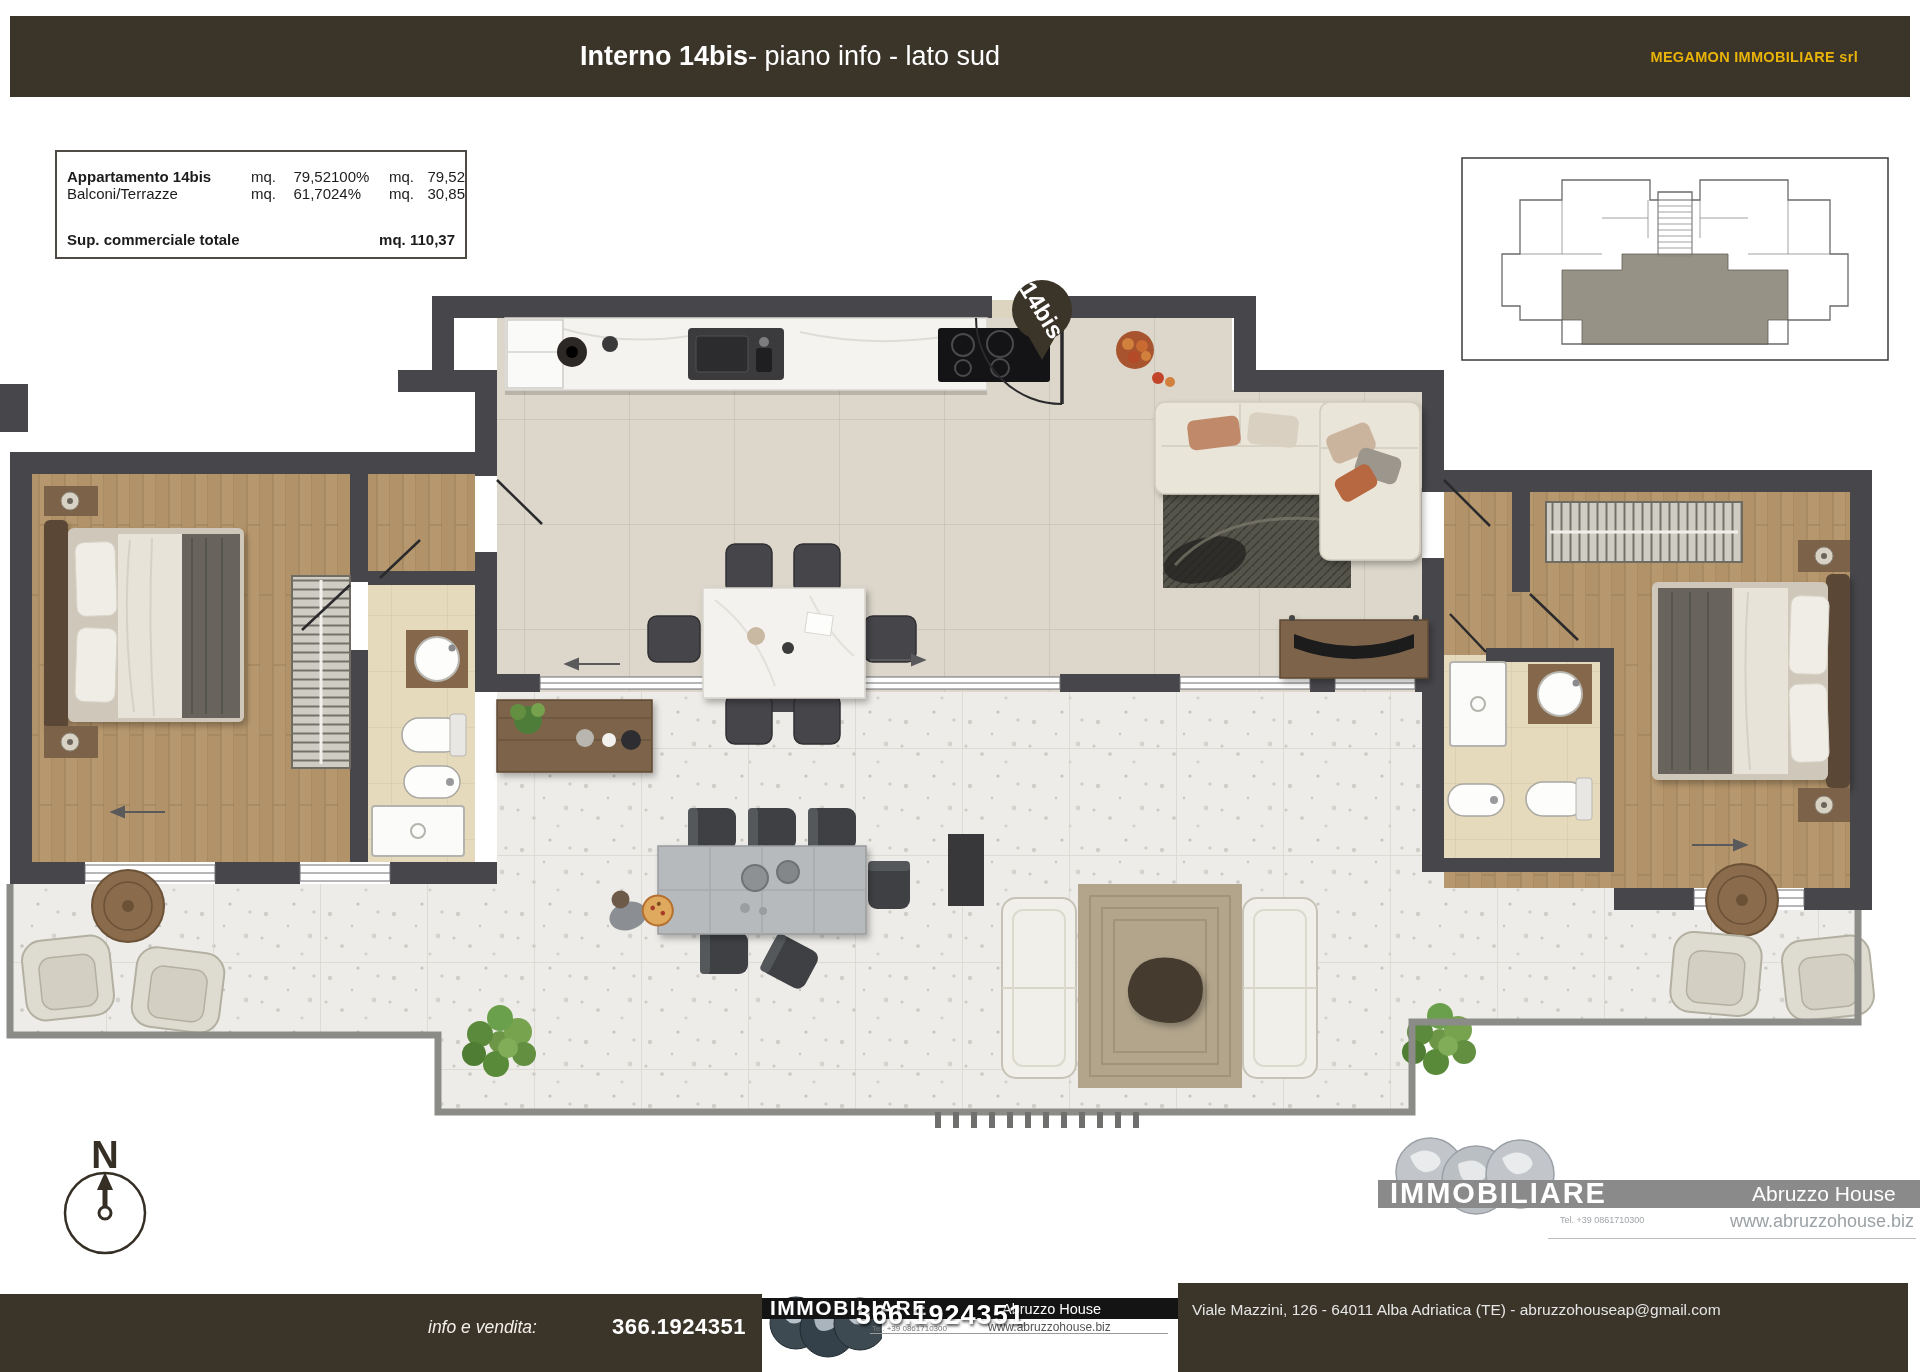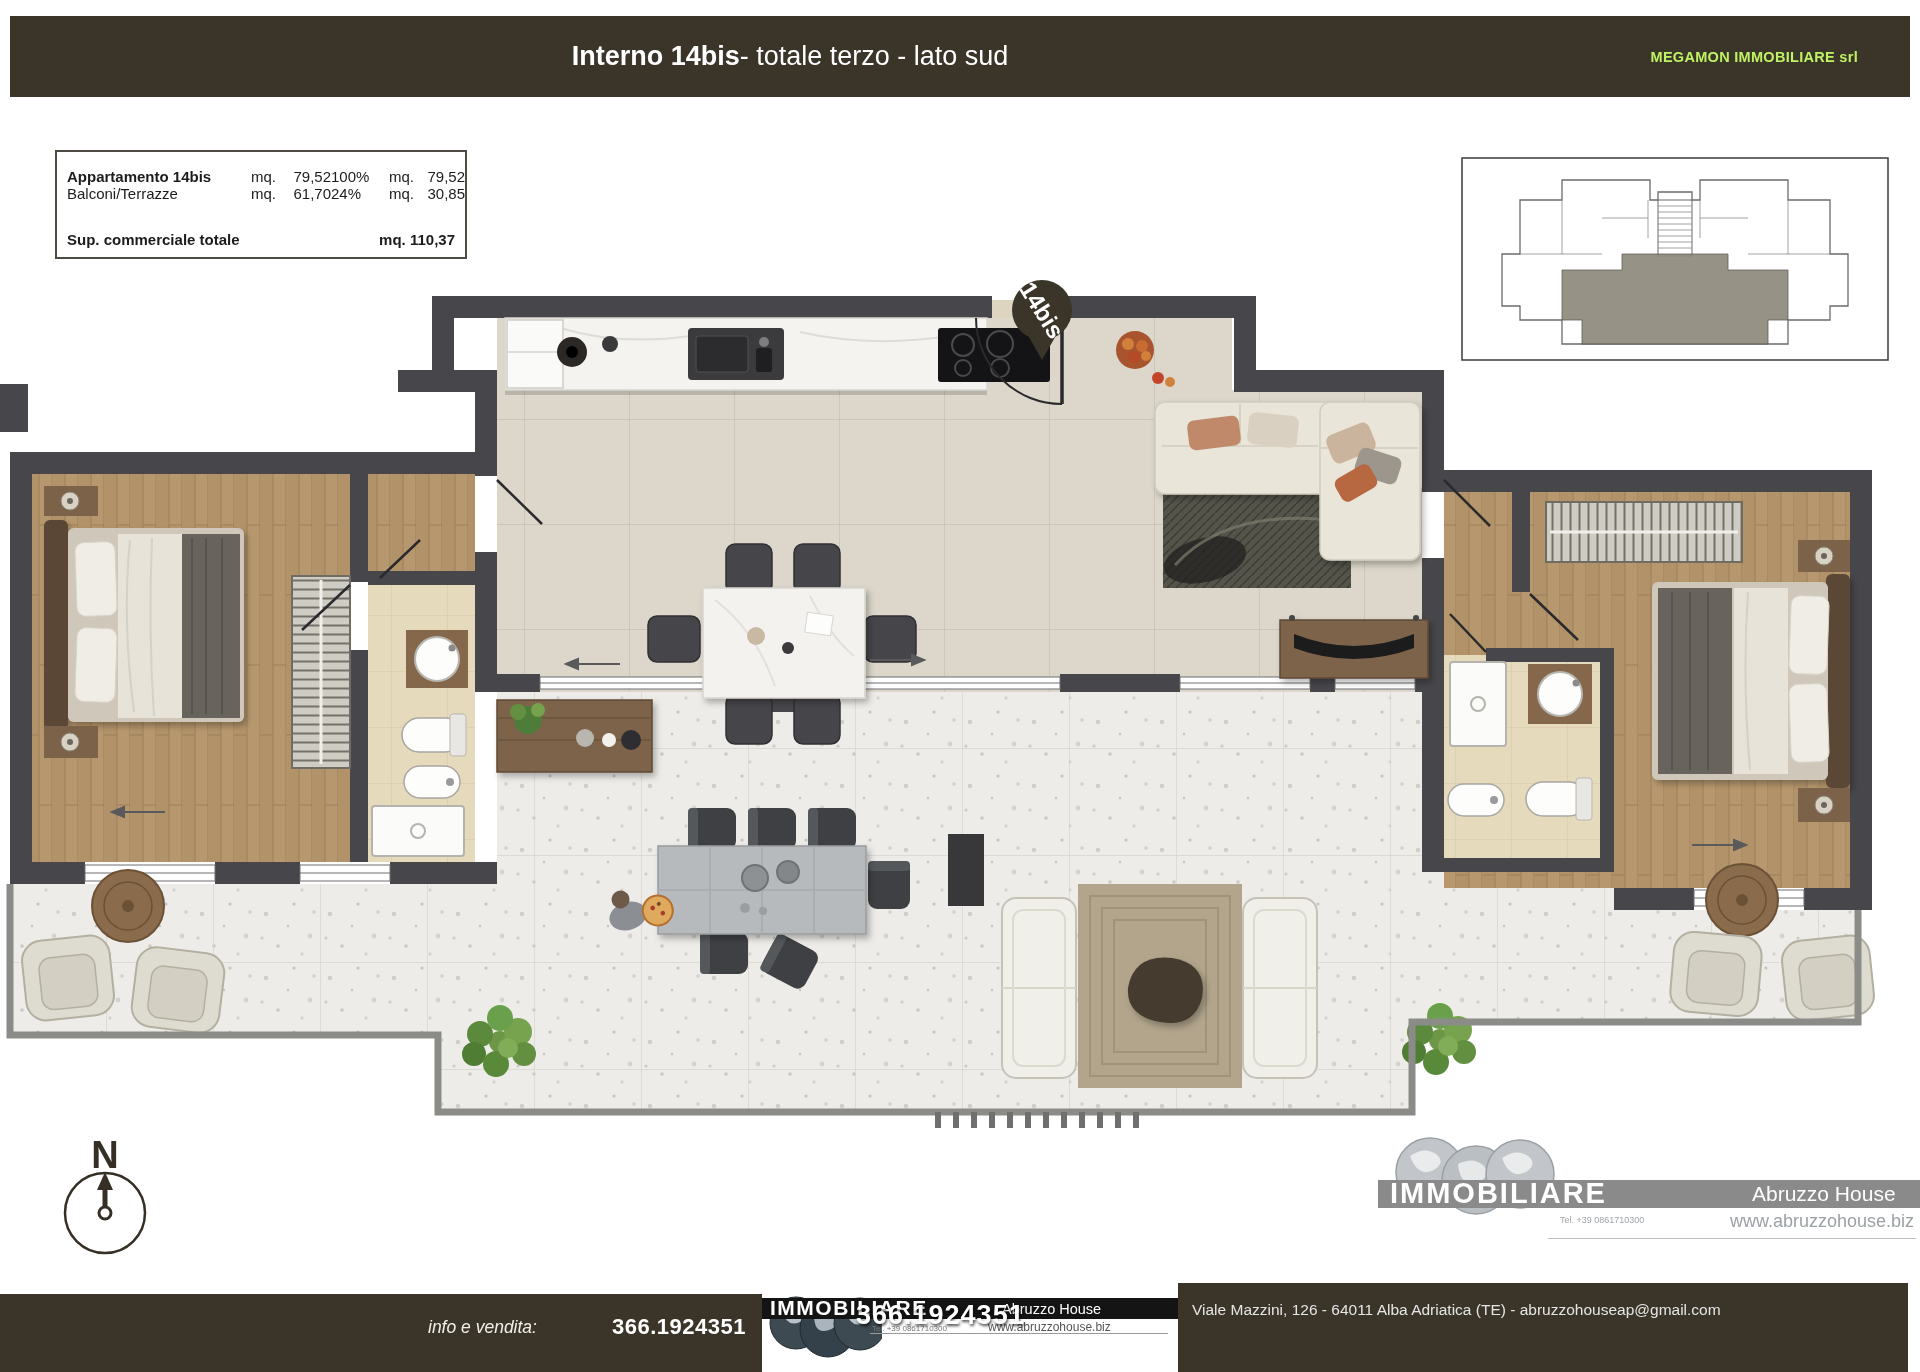--- a/index.html
+++ b/index.html
@@ -2,21 +2,21 @@
 <html><head>
 <meta charset="utf-8">
 <style>
   html,body{margin:0;padding:0;}
   body{width:1920px;height:1372px;position:relative;background:#fff;overflow:hidden;
        font-family:"Liberation Sans", sans-serif;}
   
   .header{position:absolute;left:10px;top:16px;width:1900px;height:81px;background:#3a3429;z-index:5;}
   .header-title{position:absolute;left:0;top:0;width:1560px;height:100%;display:flex;align-items:center;justify-content:center;color:#fff;font-size:27px;}
   .header-title .b{font-weight:bold;}
-  .header-company{position:absolute;right:52px;top:50%;transform:translateY(-50%);color:#bef264;font-size:14.5px;font-weight:bold;letter-spacing:.3px;}
+  .header-company{position:absolute;right:52px;top:50%;transform:translateY(-50%);color:#eab308;font-size:14.5px;font-weight:bold;letter-spacing:.3px;}
   
   .area-table{position:absolute;left:55px;top:150px;width:388px;background:#fff;border:2px solid #4e4a44;padding:16px 10px 9px 10px;z-index:5;color:#1c1c1c;}
   .at-row{display:grid;grid-template-columns:184px 32px 48px 58px 32px 44px;font-size:15px;line-height:17px;}
   .at-row .at-v{text-align:right;}
   .at-row .at-p{text-align:left;}
   .b{font-weight:bold;}
   .at-total{display:flex;justify-content:space-between;margin-top:29px;font-size:15px;}
   
   .logo-tr{position:absolute;left:1378px;top:1112px;width:542px;height:145px;z-index:4;}
   .banner-gray{position:absolute;left:0px;top:68px;width:542px;height:28px;background:#8a8a8a;}
@@ -464,21 +464,21 @@
     <rect x="196" y="42" width="34" height="56" fill="none" stroke="#6b6b6b" stroke-width="1"></rect>
     <path d="M196,48 H230 M196,54 H230 M196,60 H230 M196,66 H230 M196,72 H230 M196,78 H230 M196,84 H230 M196,90 H230" stroke="#8a8a8a" stroke-width="0.8"></path>
     <path d="M100,42 V96 M186,42 V80 M238,42 V80 M326,42 V96 M58,96 H140 M286,96 H368 M140,60 H186 M238,60 H286" stroke="#8a8a8a" stroke-width="0.8" fill="none"></path>
     <path d="M100,112 L160,112 L160,96 L266,96 L266,112 L326,112 L326,162 L306,162 L306,186 L120,186 L120,162 L100,162 Z" fill="#8e897c" opacity="0.92" stroke="#55514a" stroke-width="0.8"></path>
   </g>
 </svg>
 
 <div class="header">
   <div class="header-title">
     <span class="b">Interno 14bis</span>
-    <span>- totale terzo - lato sud</span>
+    <span>- piano info - lato sud</span>
   </div>
   <div class="header-company">MEGAMON IMMOBILIARE srl</div>
 </div>
 
 <div class="area-table">
   <div class="at-row">
     <span class="b">Appartamento 14bis</span>
     <span>mq.</span>
     <span class="at-v">79,52</span>
     <span class="at-p">100%</span>

